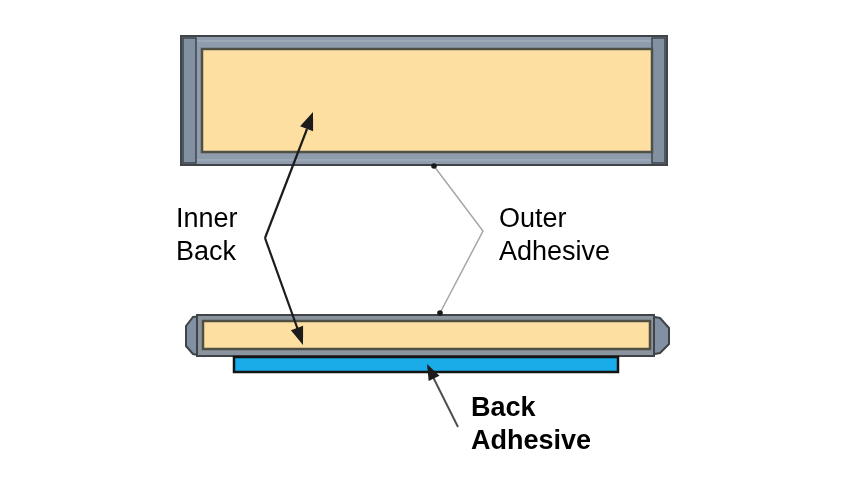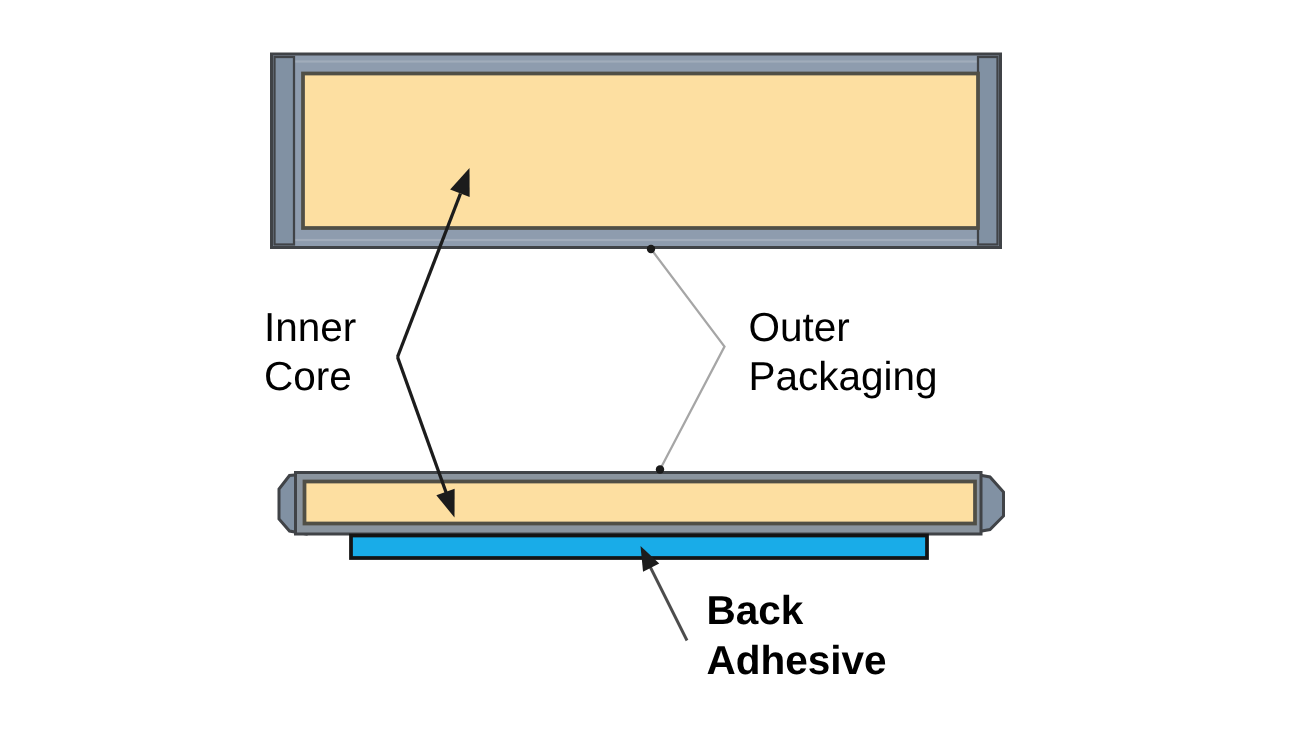--- a/index.html
+++ b/index.html
@@ -84,20 +84,20 @@
       <circle class="connector-dot" cx="440" cy="313" r="2.8"></circle>
     </g>
 
     <g>
       <line class="leader-line" x1="458" y1="427" x2="433" y2="377"></line>
       <polygon class="arrow-head" points="427,364 439.5,375.7 428.7,381.1"></polygon>
     </g>
   </svg>
 
   <div class="label label-inner-core">Inner
-Core</div>
+Back</div>
 
   <div class="label label-outer-packaging">Outer
-Packaging</div>
+Adhesive</div>
 
   <div class="label label-back-adhesive">Back
 Adhesive</div>
 </div>
 
 </body></html>

